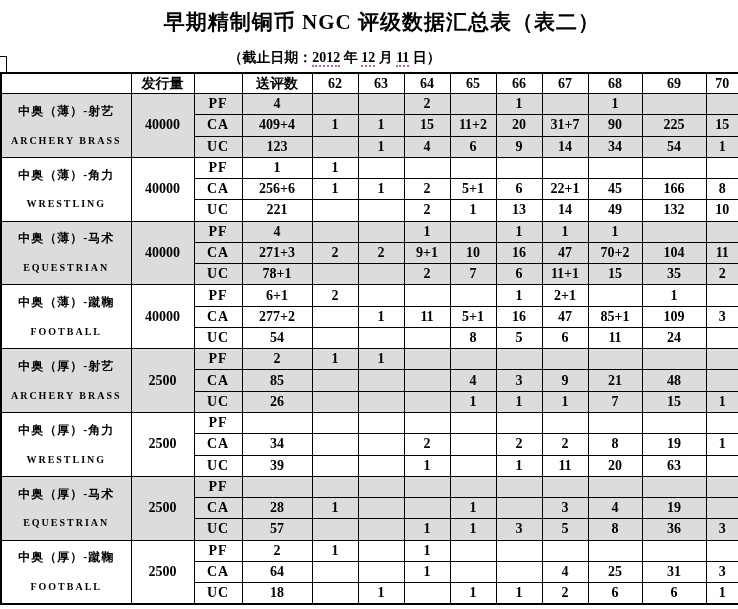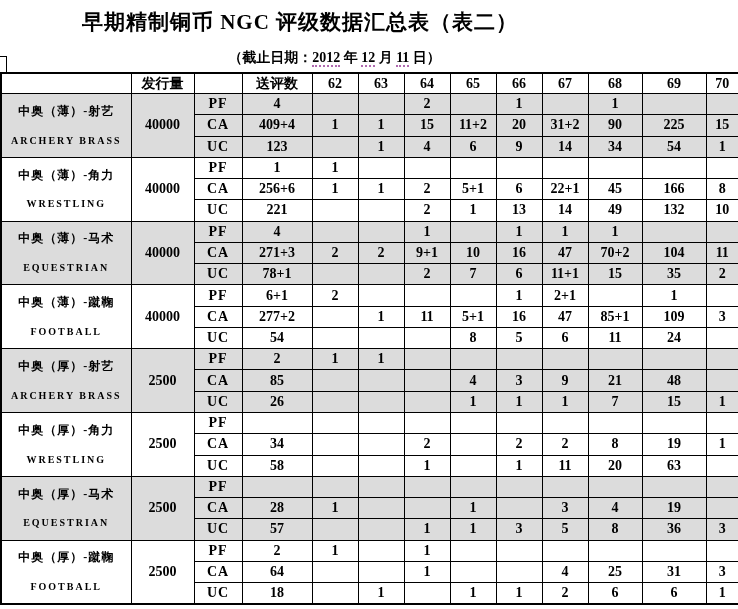--- a/index.html
+++ b/index.html
@@ -1,20 +1,20 @@
 <!DOCTYPE html>
 <html><head>
 <meta charset="utf-8">
 <style>
   html,body { margin:0; padding:0; background:#ffffff; }
   body { width:738px; height:609px; position:relative; overflow:hidden;
          font-family:"Liberation Serif","DejaVu Serif",serif; color:#000; }
 
   .page-title { position:absolute; top:8px; left:0; width:600px;
-                text-align:center; font-size:21px; font-weight:bold; letter-spacing:1px; }
+                text-align:right; font-size:21px; font-weight:bold; letter-spacing:1px; }
   .page-subtitle { position:absolute; top:49px; left:0; width:669px;
                    text-align:center; font-size:14px; font-weight:bold; }
   .page-subtitle .dotted { border-bottom:2px dotted #b06ab0; }
 
   .stray-mark { position:absolute; left:-2px; top:56px; width:7px; height:15px;
                 border:1px solid #000; background:#fff; }
 
   table.grading { position:absolute; top:72px; left:0; width:738px; height:533px;
                   border-collapse:collapse; table-layout:fixed;
                   border:2px solid #000; }
@@ -93,21 +93,21 @@
     <td></td>
   </tr>
   <tr class="shaded">
     <td class="type-cell">CA</td>
     <td>409+4</td>
     <td>1</td>
         <td>1</td>
     <td>15</td>
         <td>11+2</td>
     <td>20</td>
-        <td>31+2</td>
+        <td>31+7</td>
     <td>90</td>
         <td>225</td>
     <td>15</td>
   </tr>
   <tr class="shaded">
     <td class="type-cell">UC</td>
     <td>123</td>
     <td></td>
         <td>1</td>
     <td>4</td>
@@ -325,21 +325,21 @@
     <td>2</td>
         <td></td>
     <td>2</td>
         <td>2</td>
     <td>8</td>
         <td>19</td>
     <td>1</td>
   </tr>
   <tr>
     <td class="type-cell">UC</td>
-    <td>58</td>
+    <td>39</td>
     <td></td>
         <td></td>
     <td>1</td>
         <td></td>
     <td>1</td>
         <td>11</td>
     <td>20</td>
         <td>63</td>
     <td></td>
   </tr>

